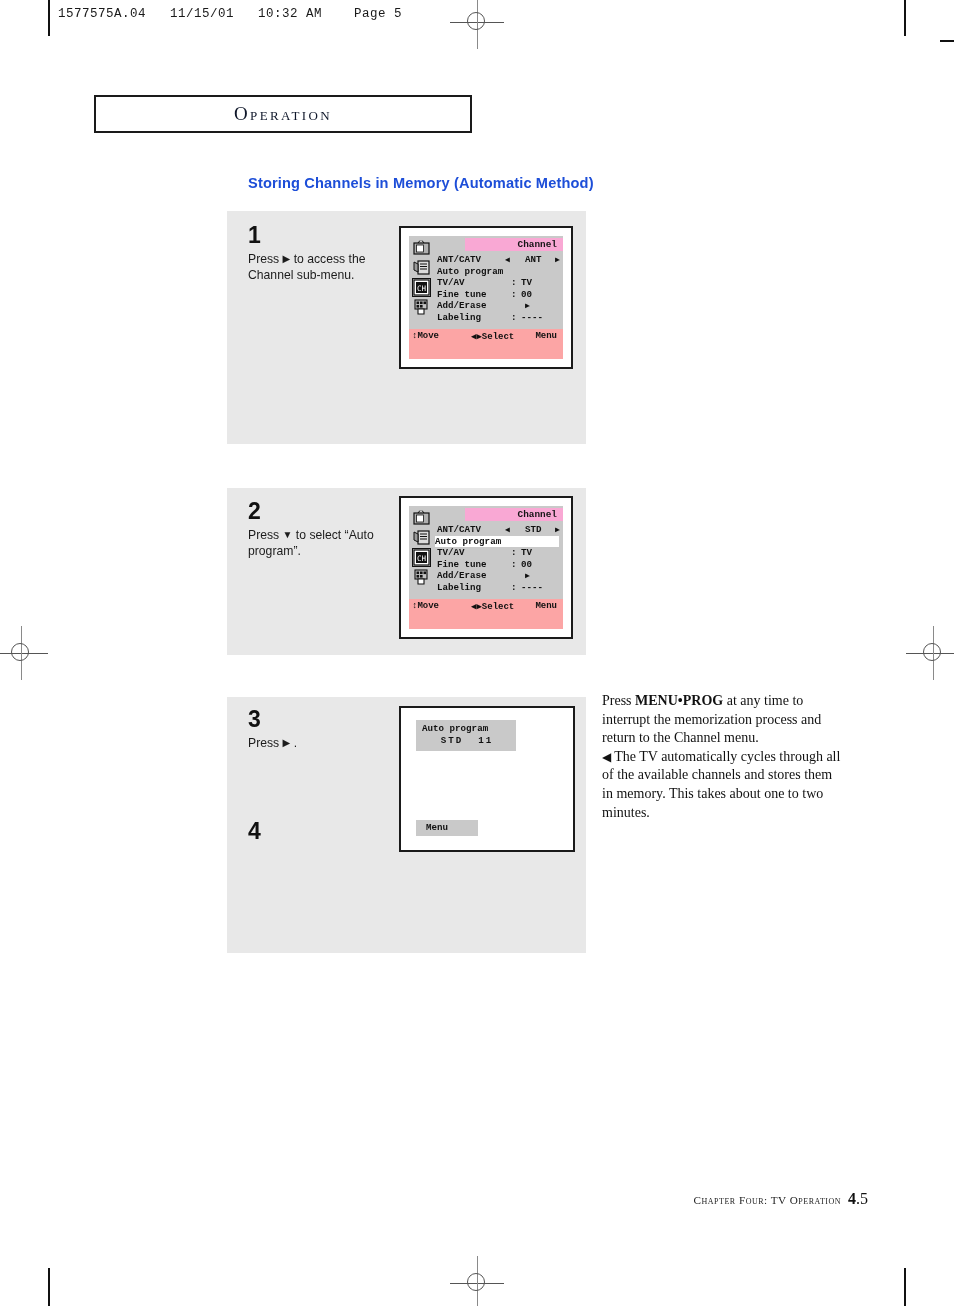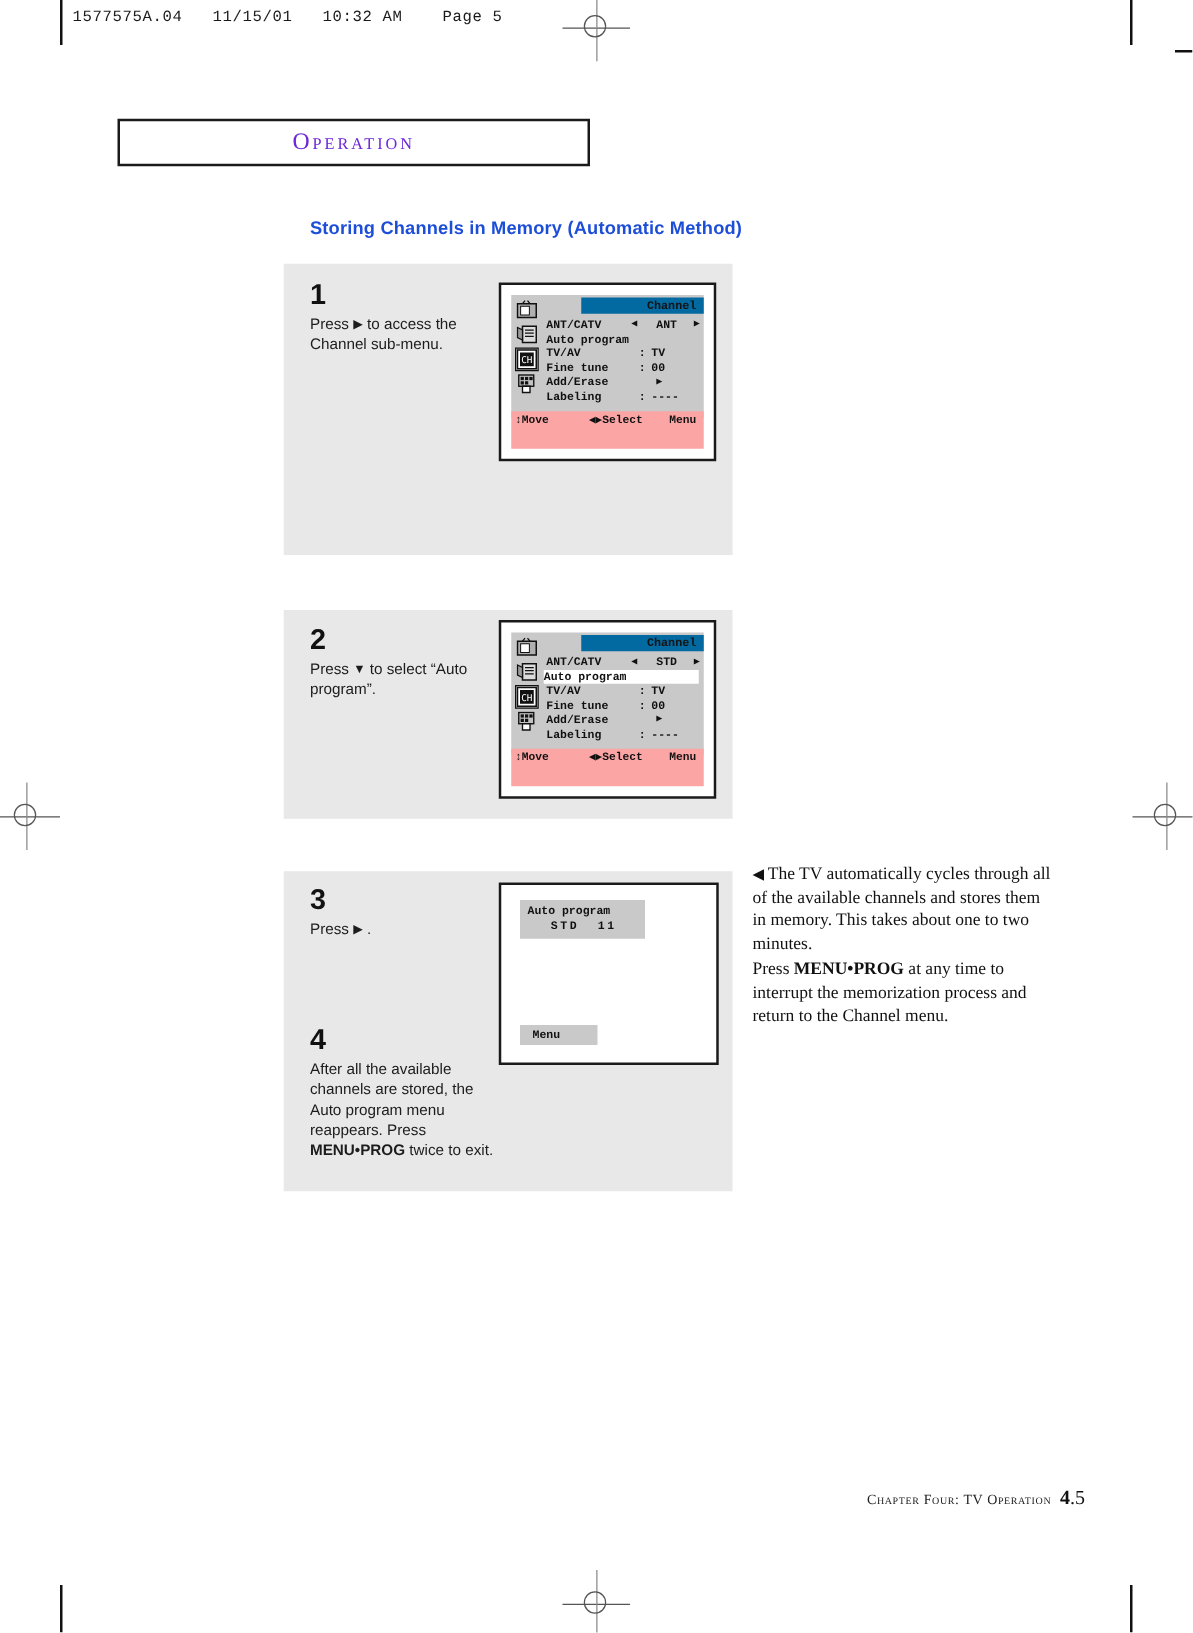--- a/index.html
+++ b/index.html
@@ -16,21 +16,21 @@
 
   
   .slug{position:absolute;left:58px;top:7px;font-family:"Liberation Mono", monospace;
         font-size:12.5px;letter-spacing:.5px;color:#1a1a1a;white-space:pre;}
 
   
   .banner{position:absolute;left:94px;top:95px;width:378px;height:38px;
           border:2px solid #1a1a1a;box-sizing:border-box;background:#fff;
           display:flex;align-items:center;justify-content:center;}
   .banner span{font-family:"Liberation Serif", serif;font-size:19px;
-               letter-spacing:2.4px;color:#6d28d9;font-variant:small-caps;}
+               letter-spacing:2.4px;color:#0f172a;font-variant:small-caps;}
 
   
   .sect-title{position:absolute;left:248px;top:175px;font-size:14.6px;font-weight:bold;
               letter-spacing:.15px;color:#1d4ed8;}
 
   
   .panel{position:absolute;background:#e8e8e8;}
   .p1{left:227px;top:211px;width:359px;height:233px;}
   .p2{left:227px;top:488px;width:359px;height:167px;}
   .p3{left:227px;top:697px;width:359px;height:256px;}
@@ -47,21 +47,21 @@
   .osd{position:absolute;background:#ffffff;border:2px solid #1a1a1a;box-sizing:border-box;}
   .osd1{left:399px;top:226px;width:174px;height:143px;}
   .osd2{left:399px;top:496px;width:174px;height:143px;}
   .osd3{left:399px;top:706px;width:176px;height:146px;}
 
   .osd-inner{position:absolute;left:8px;top:8px;right:8px;bottom:8px;}
   .osd-body{position:absolute;left:0;top:0;right:0;height:98px;background:#c9c9c9;}
   .icon-col{position:absolute;left:4px;top:3px;width:20px;}
   .ic{width:17px;height:17px;margin-bottom:3px;position:relative;}
 
-  .titlerow{position:absolute;left:56px;top:2px;right:0;height:13px;background:#0369a1;}
+  .titlerow{position:absolute;left:56px;top:2px;right:0;height:13px;background:#f9a8d4;}
   .titlerow span{position:absolute;right:6px;top:1px;font-family:"Liberation Mono", monospace;
                  font-size:9.4px;font-weight:bold;color:#141414;letter-spacing:0;}
 
   .menu-list{position:absolute;left:28px;top:18px;right:2px;
              font-family:"Liberation Mono", monospace;font-size:9.2px;
              line-height:11.6px;color:#101010;font-weight:bold;}
   .mrow{position:relative;height:11.6px;white-space:pre;}
   .mrow .lbl{position:absolute;left:0;top:0;}
   .mrow .sep{position:absolute;left:74px;top:0;}
   .mrow .val{position:absolute;left:84px;top:0;}
@@ -312,32 +312,31 @@
   </div>
 </div>
 
 <div class="panel p3"></div>
 <div class="col-text" style="top:708px;">
   <div class="stepnum">3</div>
   <p style="margin-bottom:0;">Press <span class="arw">▶</span> .</p>
 </div>
 <div class="col-text" style="top:820px;">
   <div class="stepnum">4</div>
-  <p>After all the available channels are stored, the Auto program menu reappears. Press <b>MENU•PROG</b> twice to exit.</p>
 </div>
 
 <div class="osd osd3">
   <div class="prog-box">
     <div>Auto program</div>
     <div class="l2"><span>STD</span>&nbsp;&nbsp;<span>11</span></div>
   </div>
   <div class="prog-menu">Menu</div>
 </div>
 
 <div class="note">
+  <p style="margin-top:2px;"><span>Press </span><b>MENU•PROG</b><span> at any time to interrupt the memorization process and return to the Channel menu.</span></p>
   <p><span class="tri">◀</span><span>The TV automatically cycles through all of the available channels and stores them in memory. This takes about one to two minutes.</span></p>
-  <p style="margin-top:2px;"><span>Press </span><b>MENU•PROG</b><span> at any time to interrupt the memorization process and return to the Channel menu.</span></p>
 </div>
 
 <div class="footer">
   <span class="cap">Chapter Four: TV Operation</span>
   <span class="pg"><b>4</b><span>.5</span></span>
 </div>
 
 </body></html>

